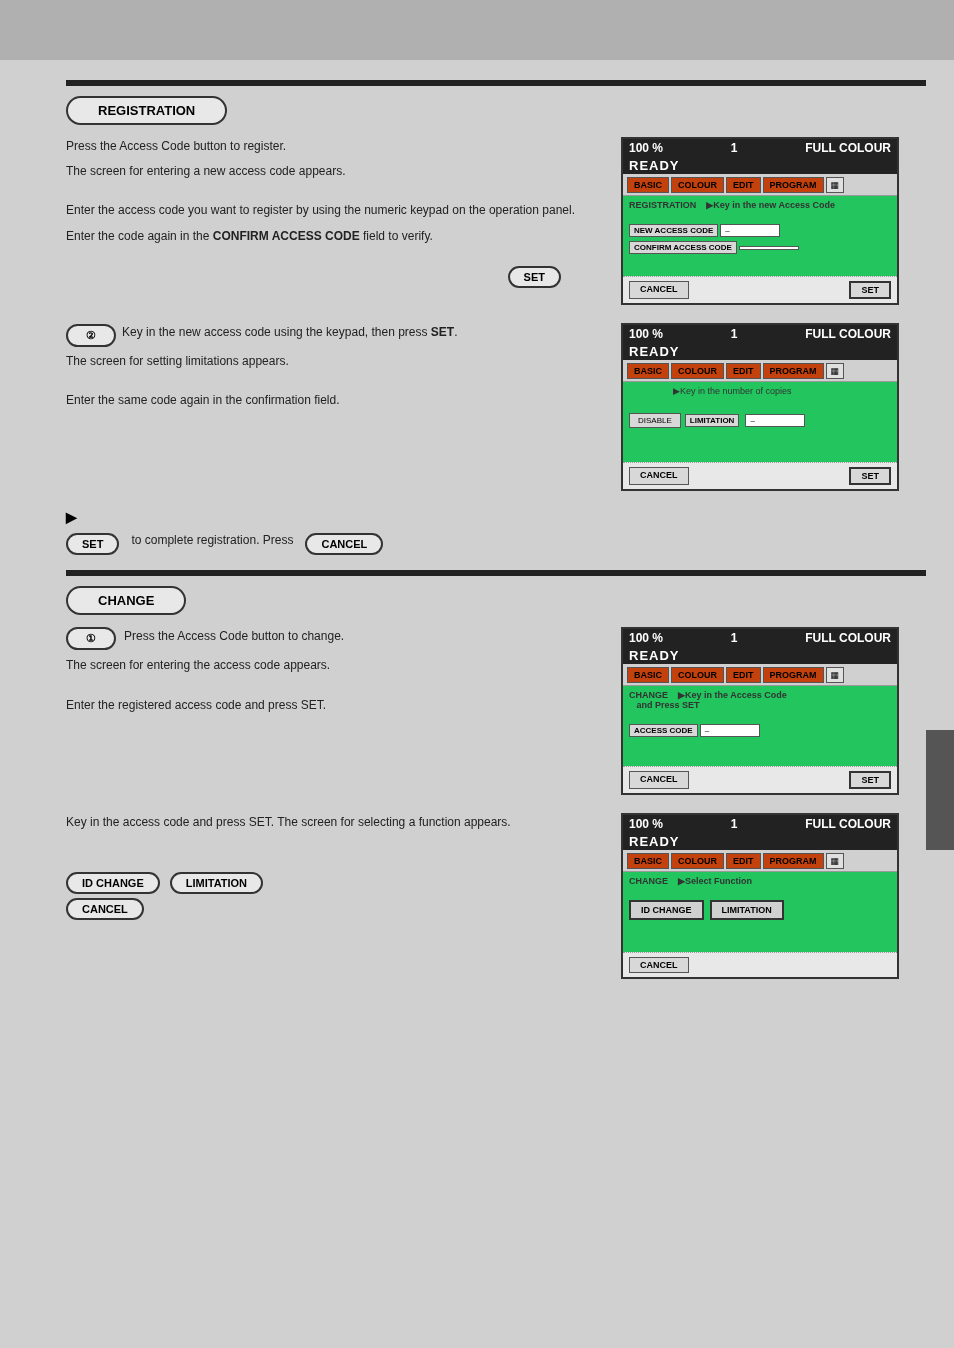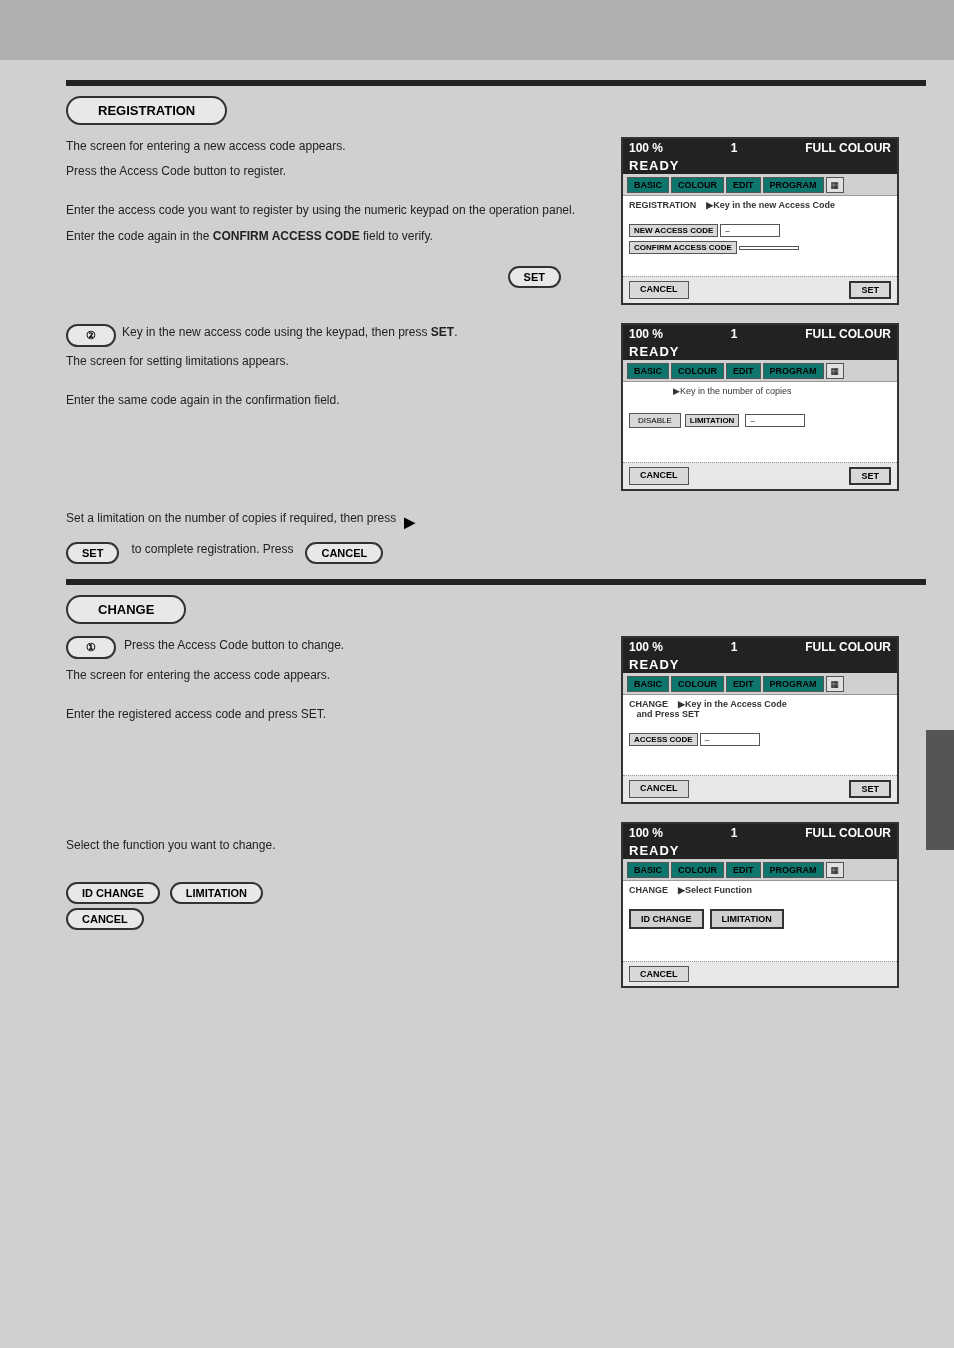--- a/index.html
+++ b/index.html
@@ -122,33 +122,33 @@
       padding: 3px 4px 2px;
       background: #d0d0d0;
       border-bottom: 1px solid #999;
     }
 
     .screen-tab {
       border: 1px solid #555;
       padding: 2px 6px;
       font-size: 9px;
       font-weight: bold;
-      background: #0f766e;
+      background: #c2410c;
     }
 
     .screen-tab-icon {
       border: 1px solid #555;
       padding: 2px 4px;
       font-size: 9px;
       background: #e0e0e0;
     }
 
     .screen-body {
       padding: 4px 6px;
-      background: #ffffff;
+      background: #22c55e;
       min-height: 80px;
     }
 
     .screen-instruction {
       font-size: 9px;
       color: #333;
       margin-bottom: 6px;
       padding-left: 44px;
     }
 
@@ -245,22 +245,22 @@
 <div class="content-area">
 
   
   <div class="section-divider"></div>
 
   <div class="pill-label">REGISTRATION</div>
 
   
   <div class="step-row">
     <div class="step-left">
+      <p class="body-text">Press the Access Code button to register.</p>
       <p class="body-text">The screen for entering a new access code appears.</p>
-      <p class="body-text">Press the Access Code button to register.</p>
       <br>
       <p class="body-text">Enter the access code you want to register by using the numeric keypad on the operation panel.</p>
       <p class="body-text">Enter the code again in the <b>CONFIRM ACCESS CODE</b> field to verify.</p>
       <br>
       <div style="text-align:right; padding-right:40px;">
         <span class="small-btn">SET</span>
       </div>
     </div>
     <div class="step-right">
 
@@ -347,21 +347,20 @@
           <div class="screen-btn-dark">SET</div>
         </div>
       </div>
     </div>
   </div>
 
   
   <div class="step-row">
     <div class="step-left">
       <div style="display:flex; align-items:center; gap:8px; margin-bottom:6px; flex-wrap:wrap;">
-        <span class="body-text">Set a limitation on the number of copies if required, then press</span>
         <span style="font-size:14px; font-weight:bold;">▶</span>
       </div>
       <div style="display:flex; align-items:center; gap:12px; margin-bottom:4px;">
         <span class="small-btn">SET</span>
         <span class="body-text">to complete registration. Press</span>
         <span class="small-btn">CANCEL</span>
       </div>
     </div>
   </div>
 
@@ -415,22 +414,22 @@
           <div class="screen-btn">CANCEL</div>
           <div class="screen-btn-dark">SET</div>
         </div>
       </div>
     </div>
   </div>
 
   
   <div class="step-row">
     <div class="step-left">
-      <br>
-      <p class="body-text">Select the function you want to change.</p>
+      <p class="body-text">Key in the access code and press SET. The screen for selecting a function appears.</p>
+      <br>
       <br>
       <div style="display:flex; flex-direction:column; gap:4px; margin-top:6px;">
         <div style="display:flex; gap:10px;">
           <span class="small-btn">ID CHANGE</span>
           <span class="small-btn">LIMITATION</span>
         </div>
         <div>
           <span class="small-btn">CANCEL</span>
         </div>
       </div>

